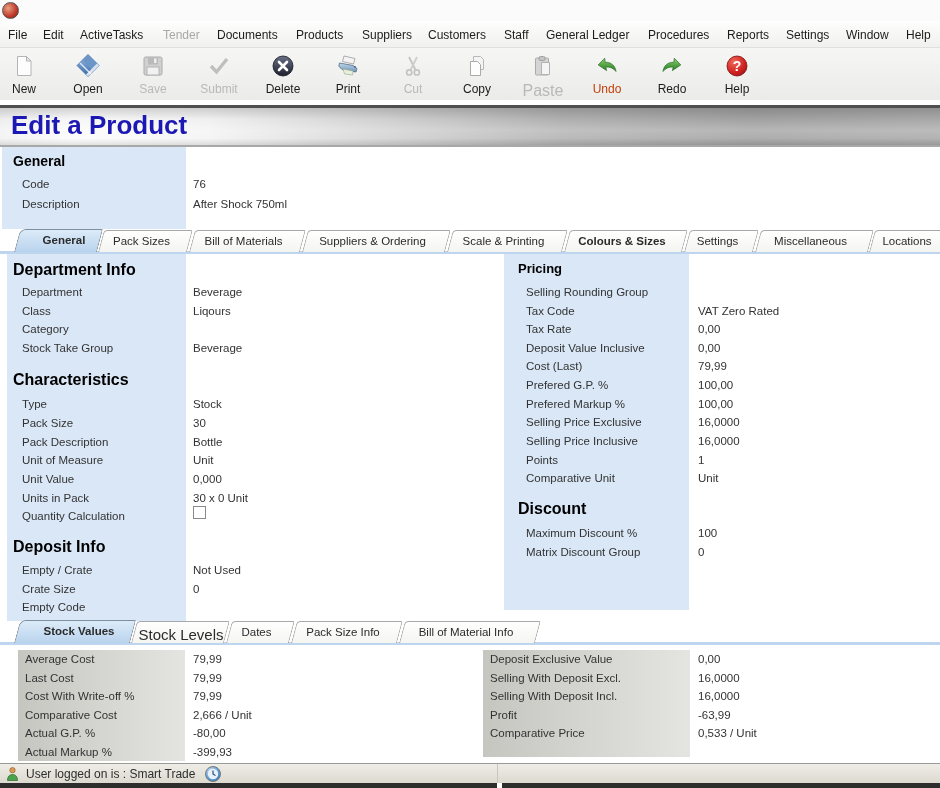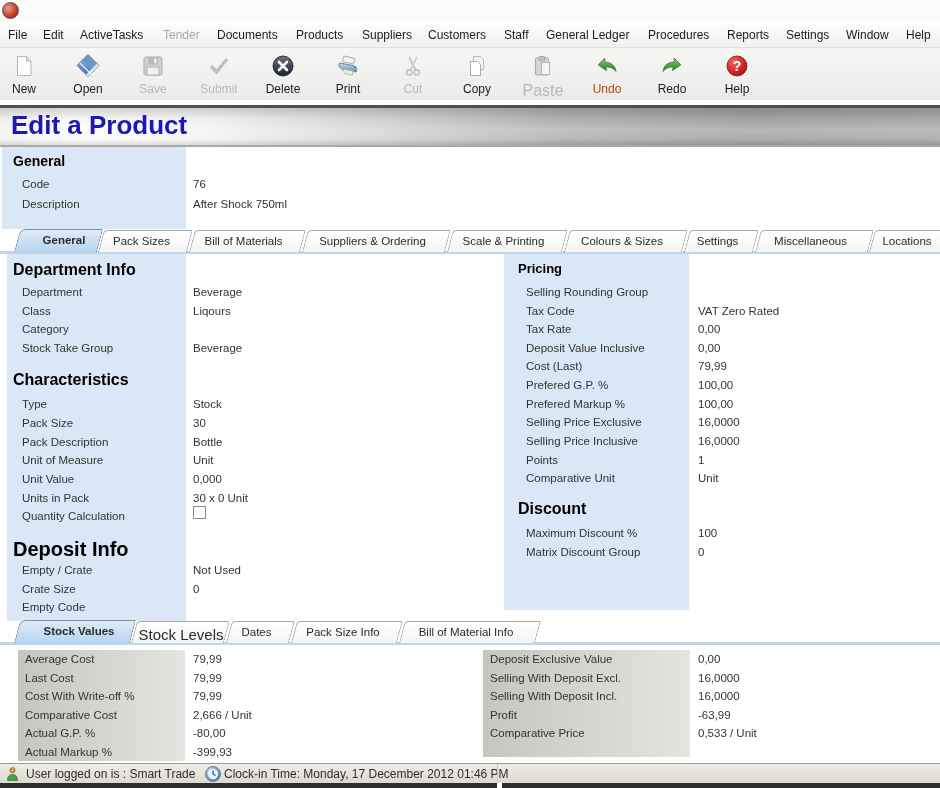--- a/index.html
+++ b/index.html
@@ -157,21 +157,21 @@
       <div class="abs" style="left: 64px; top: 5px; transform: translateX(-50%); font-size: 11.5px; color: rgb(43, 43, 43); font-weight: bold;">General</div>
       <div class="abs" style="left: 98px; top: 1px; width: 87px; height: 21px; transform: skewX(-15deg); transform-origin: left bottom; background: linear-gradient(rgb(255, 255, 255), rgb(244, 244, 241)); border-top: 1px solid rgb(168, 168, 168); border-right: 1px solid rgb(168, 168, 168); border-bottom: none; border-left: 1px solid rgb(168, 168, 168); border-image: initial; border-top-left-radius: 4px; border-top-right-radius: 2px;"></div>
       <div class="abs" style="left: 141.5px; top: 6px; transform: translateX(-50%); font-size: 11.5px; color: rgb(43, 43, 43);">Pack Sizes</div>
       <div class="abs" style="left: 189px; top: 1px; width: 109px; height: 21px; transform: skewX(-15deg); transform-origin: left bottom; background: linear-gradient(rgb(255, 255, 255), rgb(244, 244, 241)); border-top: 1px solid rgb(168, 168, 168); border-right: 1px solid rgb(168, 168, 168); border-bottom: none; border-left: 1px solid rgb(168, 168, 168); border-image: initial; border-top-left-radius: 4px; border-top-right-radius: 2px;"></div>
       <div class="abs" style="left: 243.5px; top: 6px; transform: translateX(-50%); font-size: 11.5px; color: rgb(43, 43, 43);">Bill of Materials</div>
       <div class="abs" style="left: 302px; top: 1px; width: 141px; height: 21px; transform: skewX(-15deg); transform-origin: left bottom; background: linear-gradient(rgb(255, 255, 255), rgb(244, 244, 241)); border-top: 1px solid rgb(168, 168, 168); border-right: 1px solid rgb(168, 168, 168); border-bottom: none; border-left: 1px solid rgb(168, 168, 168); border-image: initial; border-top-left-radius: 4px; border-top-right-radius: 2px;"></div>
       <div class="abs" style="left: 372.5px; top: 6px; transform: translateX(-50%); font-size: 11.5px; color: rgb(43, 43, 43);">Suppliers &amp; Ordering</div>
       <div class="abs" style="left: 447px; top: 1px; width: 113px; height: 21px; transform: skewX(-15deg); transform-origin: left bottom; background: linear-gradient(rgb(255, 255, 255), rgb(244, 244, 241)); border-top: 1px solid rgb(168, 168, 168); border-right: 1px solid rgb(168, 168, 168); border-bottom: none; border-left: 1px solid rgb(168, 168, 168); border-image: initial; border-top-left-radius: 4px; border-top-right-radius: 2px;"></div>
       <div class="abs" style="left: 503.5px; top: 6px; transform: translateX(-50%); font-size: 11.5px; color: rgb(43, 43, 43);">Scale &amp; Printing</div>
       <div class="abs" style="left: 564px; top: 1px; width: 116px; height: 21px; transform: skewX(-15deg); transform-origin: left bottom; background: linear-gradient(rgb(255, 255, 255), rgb(244, 244, 241)); border-top: 1px solid rgb(168, 168, 168); border-right: 1px solid rgb(168, 168, 168); border-bottom: none; border-left: 1px solid rgb(168, 168, 168); border-image: initial; border-top-left-radius: 4px; border-top-right-radius: 2px;"></div>
-      <div class="abs" style="left: 622px; top: 6px; transform: translateX(-50%); font-size: 11.5px; color: rgb(43, 43, 43);">Colours &amp; Sizes</div>
+      <div class="abs" style="left: 622px; top: 6px; transform: translateX(-50%); font-size: 11.5px; color: rgb(43, 43, 43); font-weight: bold;">Colours &amp; Sizes</div>
       <div class="abs" style="left: 684px; top: 1px; width: 67px; height: 21px; transform: skewX(-15deg); transform-origin: left bottom; background: linear-gradient(rgb(255, 255, 255), rgb(244, 244, 241)); border-top: 1px solid rgb(168, 168, 168); border-right: 1px solid rgb(168, 168, 168); border-bottom: none; border-left: 1px solid rgb(168, 168, 168); border-image: initial; border-top-left-radius: 4px; border-top-right-radius: 2px;"></div>
       <div class="abs" style="left: 717.5px; top: 6px; transform: translateX(-50%); font-size: 11.5px; color: rgb(43, 43, 43);">Settings</div>
       <div class="abs" style="left: 755px; top: 1px; width: 111px; height: 21px; transform: skewX(-15deg); transform-origin: left bottom; background: linear-gradient(rgb(255, 255, 255), rgb(244, 244, 241)); border-top: 1px solid rgb(168, 168, 168); border-right: 1px solid rgb(168, 168, 168); border-bottom: none; border-left: 1px solid rgb(168, 168, 168); border-image: initial; border-top-left-radius: 4px; border-top-right-radius: 2px;"></div>
       <div class="abs" style="left: 810.5px; top: 6px; transform: translateX(-50%); font-size: 11.5px; color: rgb(43, 43, 43);">Miscellaneous</div>
       <div class="abs" style="left: 869px; top: 1px; width: 76px; height: 21px; transform: skewX(-15deg); transform-origin: left bottom; background: linear-gradient(rgb(255, 255, 255), rgb(244, 244, 241)); border-top: 1px solid rgb(168, 168, 168); border-right: 1px solid rgb(168, 168, 168); border-bottom: none; border-left: 1px solid rgb(168, 168, 168); border-image: initial; border-top-left-radius: 4px; border-top-right-radius: 2px;"></div>
       <div class="abs" style="left: 907px; top: 6px; transform: translateX(-50%); font-size: 11.5px; color: rgb(43, 43, 43);">Locations</div>
     </div>
 
 <div class="abs" style="left:7px;top:254px;width:179px;height:367px;background:#d9e7f6"></div>
 <div class="abs" style="left:504px;top:254px;width:185px;height:356px;background:#d9e7f6"></div>
@@ -192,21 +192,21 @@
 <div class="abs t" style="left:22px;top:473px">Unit Value</div>
 <div class="abs t" style="left:22px;top:492px">Units in Pack</div>
 <div class="abs t" style="left:22px;top:510px">Quantity Calculation</div>
 <div class="abs t" style="left:193px;top:398px">Stock</div>
 <div class="abs t" style="left:193px;top:417px">30</div>
 <div class="abs t" style="left:193px;top:436px">Bottle</div>
 <div class="abs t" style="left:193px;top:454px">Unit</div>
 <div class="abs t" style="left:193px;top:473px">0,000</div>
 <div class="abs t" style="left:193px;top:492px">30 x 0 Unit</div>
 <div class="abs" style="left:193px;top:506px;width:11px;height:11px;background:#fff;border:1px solid #8b8b8b"></div>
-<div class="abs h" style="left:13px;top:538px;font-size:20px">Deposit Info</div>
+<div class="abs h" style="left:13px;top:538px;font-size:16px">Deposit Info</div>
 <div class="abs t" style="left:22px;top:564px">Empty / Crate</div>
 <div class="abs t" style="left:22px;top:583px">Crate Size</div>
 <div class="abs t" style="left:22px;top:601px">Empty Code</div>
 <div class="abs t" style="left:193px;top:564px">Not Used</div>
 <div class="abs t" style="left:193px;top:583px">0</div>
 
 <div class="abs h" style="left:518px;top:261px;font-size:13px">Pricing</div>
 <div class="abs t" style="left:526px;top:286px">Selling Rounding Group</div>
 <div class="abs t" style="left:526px;top:305px">Tax Code</div>
 <div class="abs t" style="left:526px;top:323px">Tax Rate</div>
@@ -277,18 +277,17 @@
 <div class="abs" style="left:0;top:764px;width:940px;height:19px;background:linear-gradient(#efede7,#dcd9d0)"></div>
 <div class="abs" id="sticon1" style="left:6px;top:767px;width:12px;height:13px"><svg width="13" height="14" viewBox="0 0 13 14">
         <circle cx="6.5" cy="3.2" r="2.7" fill="#d99a56" stroke="#8a5a20" stroke-width="0.6"></circle>
         <path d="M1.5 13.5 C1.5 9.5 3.5 7.5 6.5 7.5 C9.5 7.5 11.5 9.5 11.5 13.5 Z" fill="#4aa24a" stroke="#2c6b2c" stroke-width="0.7"></path>
       </svg></div>
 <div class="abs" style="left:26px;top:767px;font-size:12px;color:#2e2e2e">User logged on is : Smart Trade</div>
 <div class="abs" id="sticon2" style="left:205px;top:766px;width:14px;height:14px;border-radius:50%;background:radial-gradient(circle at 35% 30%,#cfe4f7,#5b9bd5 55%,#2e6da4);border:1px solid #777"><svg width="14" height="14" viewBox="0 0 14 14">
         <circle cx="7" cy="7" r="5.2" fill="#e8f1fa"></circle>
         <path d="M7 3.5 V7 L9.5 8.6" stroke="#1d3f66" stroke-width="1.1" fill="none"></path>
       </svg></div>
-<div class="abs" style="left:224px;top:767px;font-size:12px;color:#2e2e2e">Clock-in Time: Monday, 17 December 2012 01:46 PM</div>
 <div class="abs" style="left:497px;top:764px;width:1px;height:19px;background:#c9c6bd"></div>
 <div class="abs" style="left:0;top:783px;width:497px;height:5px;background:#2d2d2d"></div>
 <div class="abs" style="left:502px;top:783px;width:438px;height:5px;background:#2d2d2d"></div>
 
 </div>
 
 </body></html>

